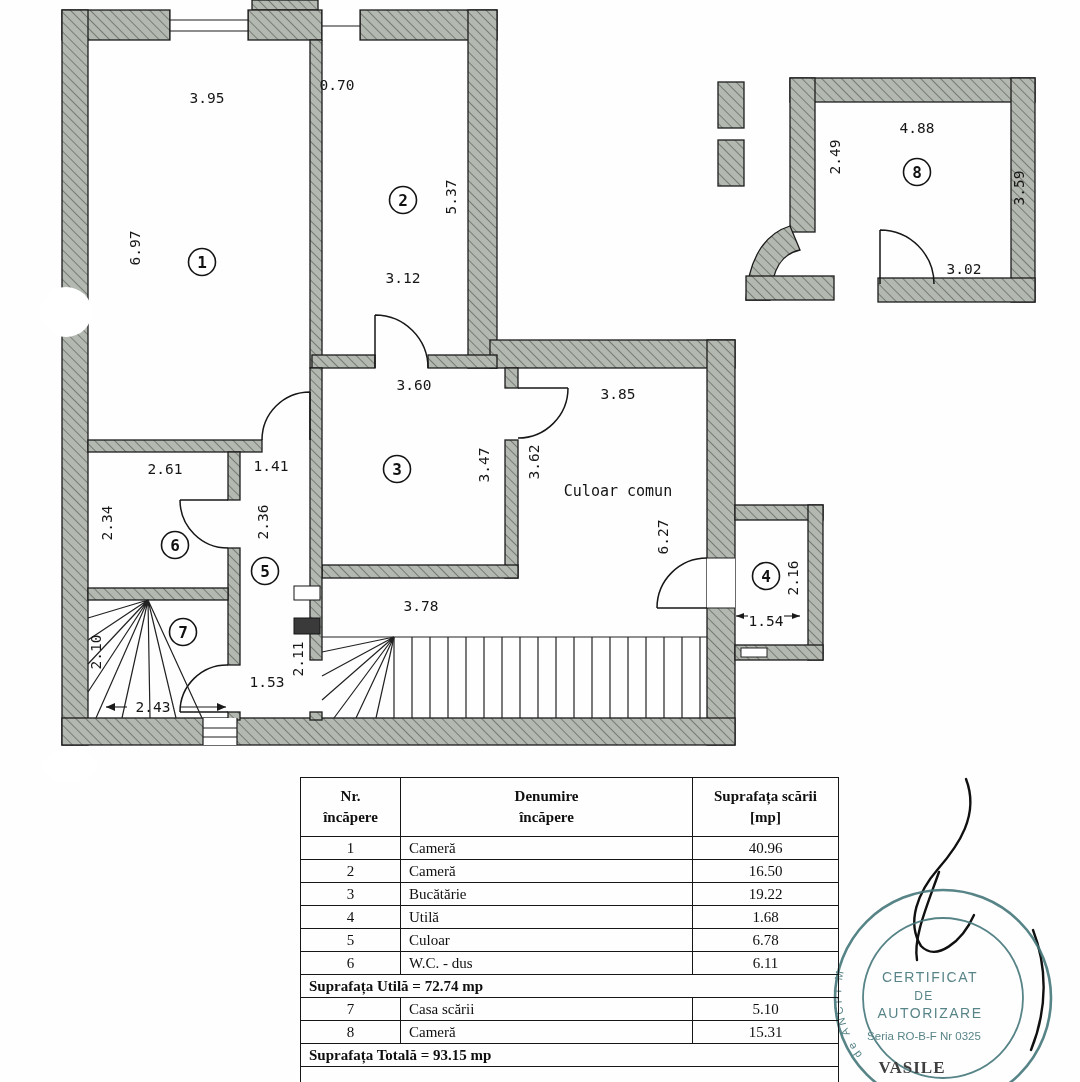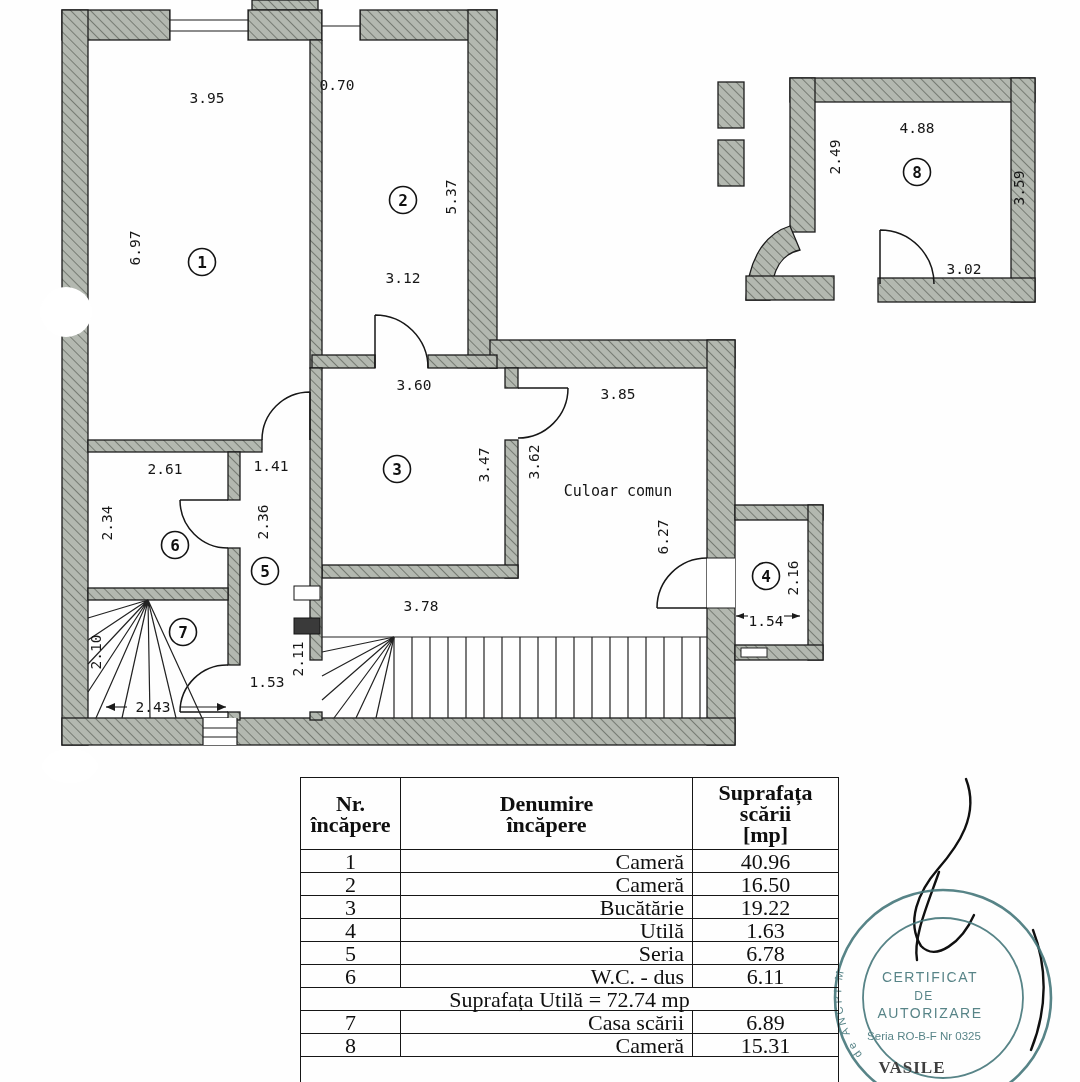--- a/index.html
+++ b/index.html
@@ -19,27 +19,27 @@
   .rncircle{fill:#ffffff;stroke:#141414;stroke-width:1.6;}
   .arrow{stroke:#1a1a1a;stroke-width:1.1;}
   .arrowhead{fill:#1a1a1a;}
   .artifact{fill:#ffffff;stroke:none;}
 
   table.areatable{
     position:absolute;left:300px;top:777px;border-collapse:collapse;
     font-family:"Liberation Serif",serif;color:#0f0f0f;background:transparent;
   }
   table.areatable th,table.areatable td{
-    border:1.6px solid #161616;font-size:22px;line-height:21px;
+    border:1.6px solid #161616;font-size:15px;line-height:21px;
   }
   table.areatable th{font-weight:bold;padding:4px 6px;text-align:center;height:50px;}
   table.areatable td{height:22px;padding:0 8px;}
   td.c{text-align:center;padding:0 4px;}
-  td.name{text-align:right;}
-  td.totalrow{text-align:center;font-weight:normal;margin-left:44px;}
+  td.name{text-align:left;}
+  td.totalrow{text-align:left;font-weight:bold;margin-left:44px;}
   .col-nr{width:100px;}
   .col-name{width:292px;}
   .col-area{width:146px;}
 
   .stamp-teal{fill:#46777b;}
   .stamp-ring{fill:none;stroke:#46777b;}
 </style>
 </head>
 <body>
 
@@ -248,42 +248,45 @@
       <td class="c">16.50</td>
     </tr>
     <tr>
       <td class="c">3</td>
       <td class="name">Bucătărie</td>
       <td class="c">19.22</td>
     </tr>
     <tr>
       <td class="c">4</td>
       <td class="name">Utilă</td>
-      <td class="c">1.63</td>
+      <td class="c">1.68</td>
     </tr>
     <tr>
       <td class="c">5</td>
-      <td class="name">Seria</td>
+      <td class="name">Culoar</td>
       <td class="c">6.78</td>
     </tr>
     <tr>
       <td class="c">6</td>
       <td class="name">W.C. - dus</td>
       <td class="c">6.11</td>
     </tr>
     <tr>
       <td class="totalrow" colspan="3">Suprafața Utilă = 72.74 mp</td>
     </tr>
     <tr>
       <td class="c">7</td>
       <td class="name">Casa scării</td>
-      <td class="c">6.89</td>
+      <td class="c">5.10</td>
     </tr>
     <tr>
       <td class="c">8</td>
       <td class="name">Cameră</td>
       <td class="c">15.31</td>
     </tr>
     <tr>
+      <td class="totalrow" colspan="3">Suprafața Totală = 93.15 mp</td>
+    </tr>
+    <tr>
       <td colspan="3" style="height:30px;"></td>
     </tr>
   </tbody>
 </table>
 
 </body></html>

